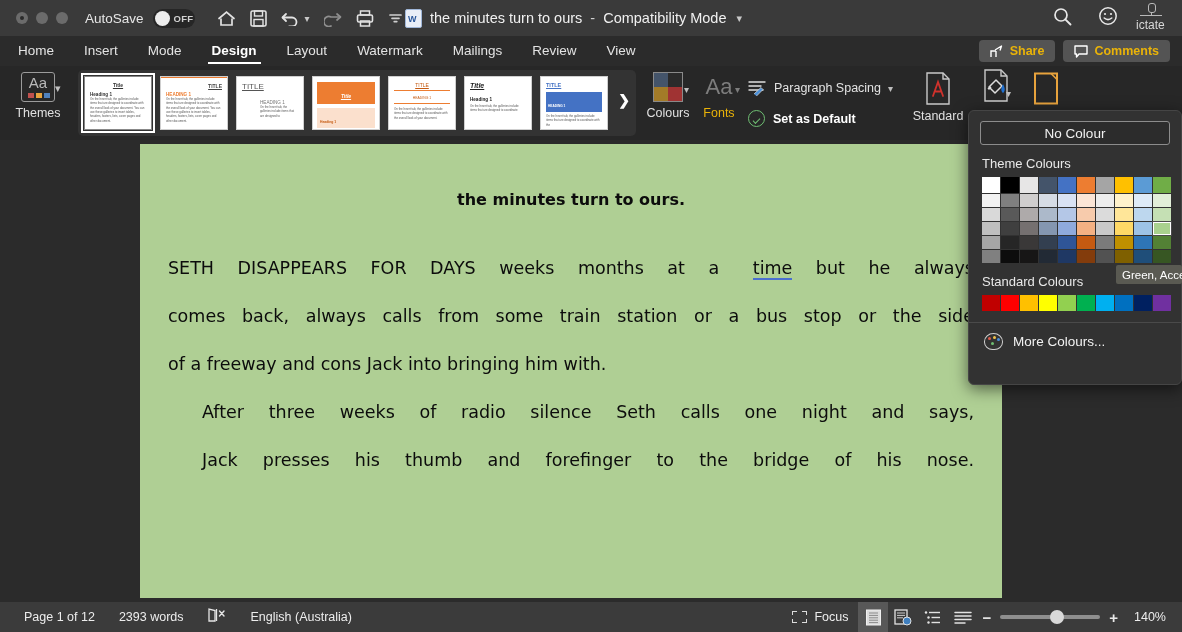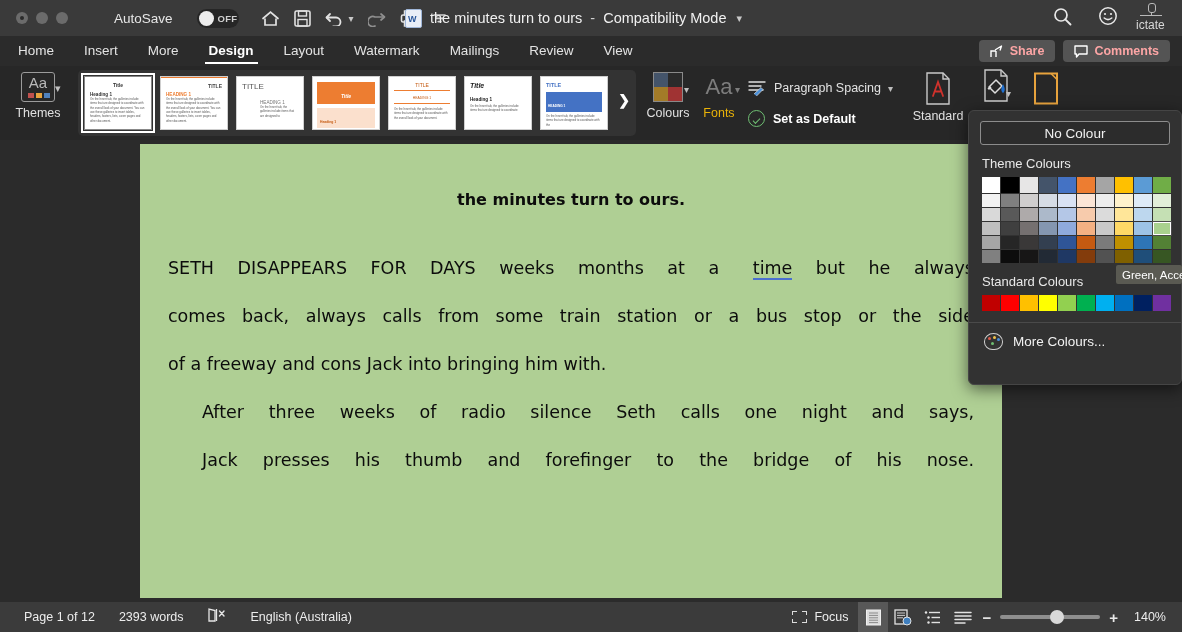--- a/index.html
+++ b/index.html
@@ -40,21 +40,21 @@
 
   
   .titlebar {
     position: absolute; top: 0; left: 0; width: 1132px; height: 36px;
     background: #3a3a3a;
     display: flex; align-items: center;
   }
   .traffic { display: flex; gap: 8px; margin-left: 16px; }
   .tl { width: 12px; height: 12px; border-radius: 50%; background: #6b6b6b; position: relative;}
   .tl.first:after{content:""; position:absolute; left:4px; top:4px; width:4px;height:4px;border-radius:50%;background:#2a2a2a;}
-  .autosave-wrap { display: flex; align-items: center; margin-left: 46px; gap: 24px; }
+  .autosave-wrap { display: flex; align-items: center; margin-left: 17px; gap: 9px; }
   .autosave-label { color: #e6e6e6; font-size: 13.5px; }
   .toggle {
     width: 42px; height: 19px; border-radius: 10px; background: #262626;
     display: flex; align-items: center; position: relative;
   }
   .toggle .knob { width: 15px; height: 15px; border-radius: 50%; background: #ededed; margin-left: 2px; }
   .toggle .offtx { color: #d0d0d0; font-size: 9.5px; font-weight: bold; margin-left: 4px; letter-spacing: .3px;}
   .qat { display: flex; align-items: center; gap: 14px; margin-left: 22px; color: #e2e2e2; }
   .qat svg { display: block; }
   .qat .chev { font-size: 10px; color: #c8c8c8; margin-left: -8px; }
@@ -82,21 +82,21 @@
     background: #2b2b2b; display: flex; align-items: center;
   }
   .rtab { color: #e3e3e3; font-size: 13.5px; padding: 0 2px; margin-right: 26px; position: relative; line-height: 30px;}
   .rtab:first-child { margin-left: 16px; }
   .rtab.active { font-weight: bold; color: #ffffff; }
   .rtab.active:after {
     content:""; position: absolute; left: -2px; right: -2px; bottom: 2px; height: 2px; background: #ffffff;
   }
   .tab-right-btns { position: absolute; right: 12px; top: 4px; display: flex; gap: 8px; }
   .pill {
-    height: 22px; background: #545454; border-radius: 4px; color: #fca5a5;
+    height: 22px; background: #545454; border-radius: 4px; color: #eab308;
     font-size: 12.5px; display: flex; align-items: center; gap: 6px; padding: 0 11px; font-weight: bold;
   }
 
   
   .ribbon {
     position: absolute; top: 66px; left: 0; width: 1182px; height: 74px;
     background: #272727;
   }
   .rb-item { position: absolute; text-align: center; color: #d8d8d8; font-size: 12.5px; }
   .themes-btn { left: 12px; top: 6px; width: 52px; }
@@ -113,21 +113,21 @@
     position: absolute; left: 78px; top: 4px; width: 558px; height: 66px;
     background: #333333; border-radius: 5px; display: flex; align-items: center; padding-left: 6px;
   }
   .thumb {
     width: 68px; height: 54px; background: #fff; margin-right: 8px; position: relative;
     overflow: hidden; border: 1px solid #cfcfcf;
   }
   .thumb.sel { outline: 2px solid #ffffff; outline-offset: 1px; border-color: #888; }
   .gal-chev { position: absolute; right: 6px; top: 22px; color: #ffffff; font-size: 14px; font-weight: bold;}
 
-  .t-title { font-size: 5px; font-weight: bold; color: #333; }
+  .t-title { font-size: 5px; font-weight: bold; color: #333; text-decoration: underline; }
   .t-h1 { font-size: 4.6px; font-weight: bold; color: #333; }
   .t-body { font-size: 2.9px; color: #555; line-height: 1.5; }
   .pad { padding: 5px 5px; }
 
   .colours-btn { left: 645px; top: 6px; width: 46px; }
   .col-swatch { width: 30px; height: 30px; margin: 0 auto; display: grid; grid-template-columns: 1fr 1fr; grid-template-rows: 1fr 1fr; border: 1px solid #8a8a8a;}
   .fonts-btn { left: 697px; top: 6px; width: 44px; color: #7d7d7d; }
   .fonts-aa { font-size: 22px; color: #7d7d7d; line-height: 30px; }
   .mini-chev { color: #bdbdbd; font-size: 10px; position: absolute; }
 
@@ -306,21 +306,21 @@
             <circle cx="13" cy="8" r="1.1" fill="#e8e8e8"></circle>
             <path d="M6.2 12 Q10 15.2 13.8 12" fill="none" stroke="#e8e8e8" stroke-width="1.5" stroke-linecap="round"></path>
           </svg>
       </span>
     </div>
   </div>
 
   <div class="ribbon-tabs">
     <span class="rtab">Home</span>
     <span class="rtab">Insert</span>
-    <span class="rtab">More</span>
+    <span class="rtab">Mode</span>
     <span class="rtab active">Design</span>
     <span class="rtab">Layout</span>
     <span class="rtab">Watermark</span>
     <span class="rtab">Mailings</span>
     <span class="rtab">Review</span>
     <span class="rtab">View</span>
 
     <div class="tab-right-btns">
       <span class="pill">
         <svg width="14" height="13" viewBox="0 0 14 13">

